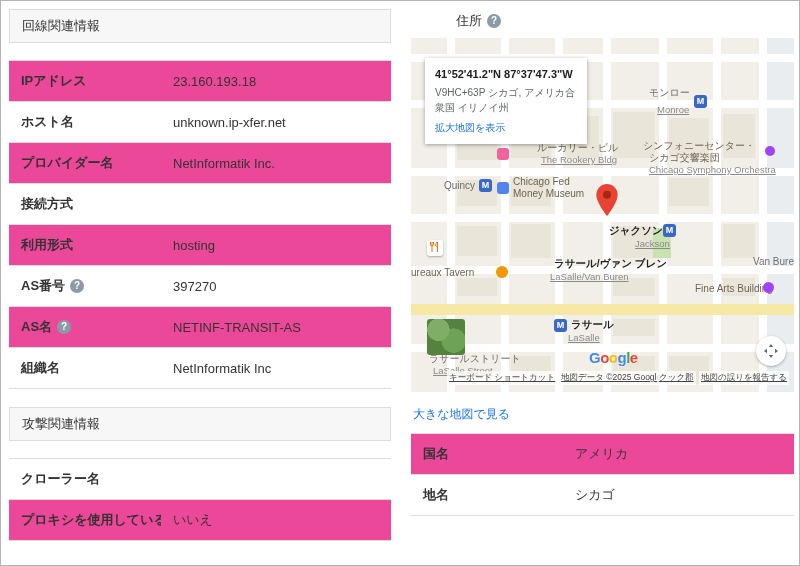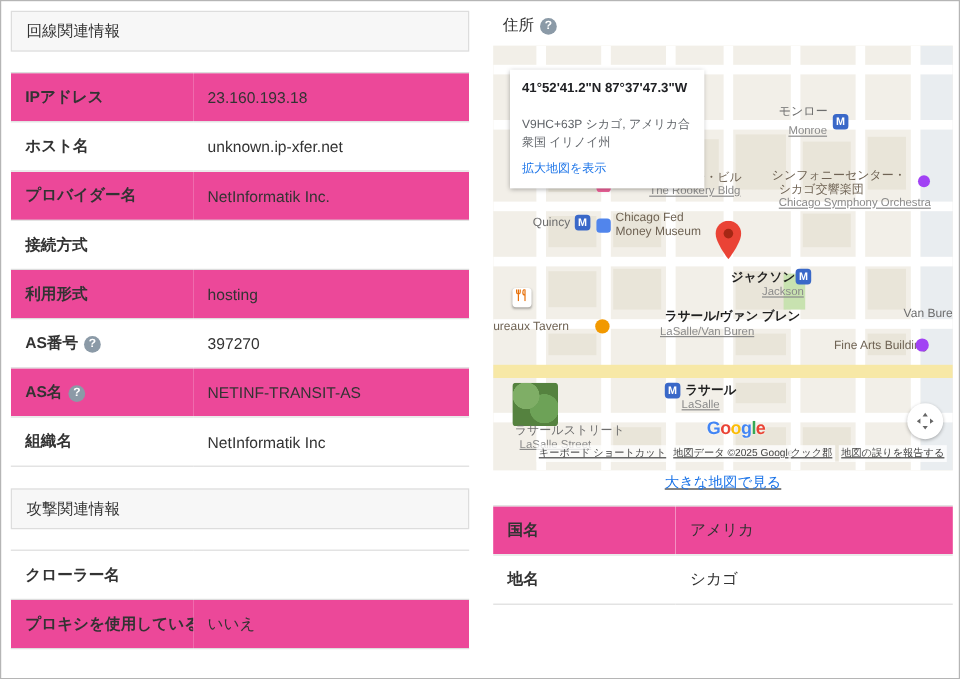--- a/index.html
+++ b/index.html
@@ -29,21 +29,21 @@
   .info-table tr.odd { background: #ec4899; }
   .mt18 { margin-top: 18px; }
   .mt6 { margin-top: 6px; }
 
   .help {
     display: inline-block; width: 14px; height: 14px; margin-left: 5px;
     border-radius: 50%; background: #8b9aa7; color: #fff;
     font-size: 10px; font-weight: bold; text-align: center; line-height: 14px;
     vertical-align: 1px; cursor: pointer;
   }
-  .addr-header { font-size: 13px; color: #333; padding: 3px 0 8px 8px; }
+  .addr-header { font-size: 13px; color: #333; padding: 3px 0 8px 8px; margin-left: 37px; }
 
   
   #map {
     position: relative; width: 383px; height: 354px;
     background: #f2efe8; overflow: hidden; cursor: grab;
   }
   .zone { position: absolute; right: 0; top: 0; bottom: 0; width: 27px; background: #e9edf0; }
   .sv { position: absolute; top: 0; bottom: 0; width: 8px; background: #fff; }
   .sh { position: absolute; left: 0; right: 0; height: 8px; background: #fff; }
   .sh.yellow { height: 11px; background: #f7e8a6; }
@@ -59,21 +59,21 @@
     text-align: center; line-height: 13px; z-index: 3; cursor: pointer;
   }
   .poi-dot { position: absolute; border-radius: 50%; z-index: 2; cursor: pointer; }
   .poi-sq { position: absolute; border-radius: 3px; z-index: 2; cursor: pointer; }
   .map-card {
     position: absolute; left: 14px; top: 20px; width: 162px;
     background: #fff; padding: 10px 10px 9px;
     box-shadow: 0 1px 4px rgba(0,0,0,.35); z-index: 6;
   }
   .map-card .t { font-size: 11px; font-weight: bold; color: #202124; }
-  .map-card .a { font-size: 10px; color: #5f6368; margin-top: 18px; line-height: 1.45; }
+  .map-card .a { font-size: 10px; color: #5f6368; margin-top: 6px; line-height: 1.45; }
   .map-card .l { display: inline-block; font-size: 10px; color: #1a73e8; margin-top: 6px; text-decoration: none; cursor: pointer; }
   .pin { position: absolute; left: 185px; top: 146px; z-index: 4; cursor: pointer; }
   .trees {
     position: absolute; left: 16px; top: 281px; width: 38px; height: 36px; border-radius: 3px; z-index: 1;
     background:
       radial-gradient(circle at 30% 30%, #7fae66 0 30%, rgba(0,0,0,0) 31%),
       radial-gradient(circle at 70% 60%, #6da257 0 35%, rgba(0,0,0,0) 36%),
       #55823f;
   }
   .rest-box {
@@ -93,21 +93,21 @@
     position: absolute; right: 8px; bottom: 26px; width: 30px; height: 30px;
     border-radius: 50%; background: #fff; box-shadow: 0 1px 3px rgba(0,0,0,.3);
     z-index: 5; display: flex; align-items: center; justify-content: center; cursor: pointer;
   }
   .attrib { position: absolute; left: 0; right: 0; bottom: 8px; height: 13px; z-index: 5; font-size: 8.5px; color: #444; }
   .attrib span { position: absolute; top: 0; background: rgba(255,255,255,.78); padding: 1px 2px; white-space: nowrap; text-decoration: underline; }
   .attrib .s1 { left: 36px; cursor: pointer; }
   .attrib .s2 { left: 148px; }
   .attrib .s3 { left: 246px; cursor: pointer; }
   .attrib .s4 { left: 288px; cursor: pointer; }
-  .map-footer { text-align: center; padding: 2px 2px 4px; font-size: 12px; text-decoration: underline; }
+  .map-footer { text-align: left; padding: 14px 2px 4px; font-size: 12px; }
   .map-footer a { color: #1a73e8; text-decoration: none; cursor: pointer; }
 </style>
 </head>
 <body>
 
 <div class="card" id="card-left">
   <div class="sec-header">
     <span>回線関連情報</span>
   </div>
   <table class="info-table">

